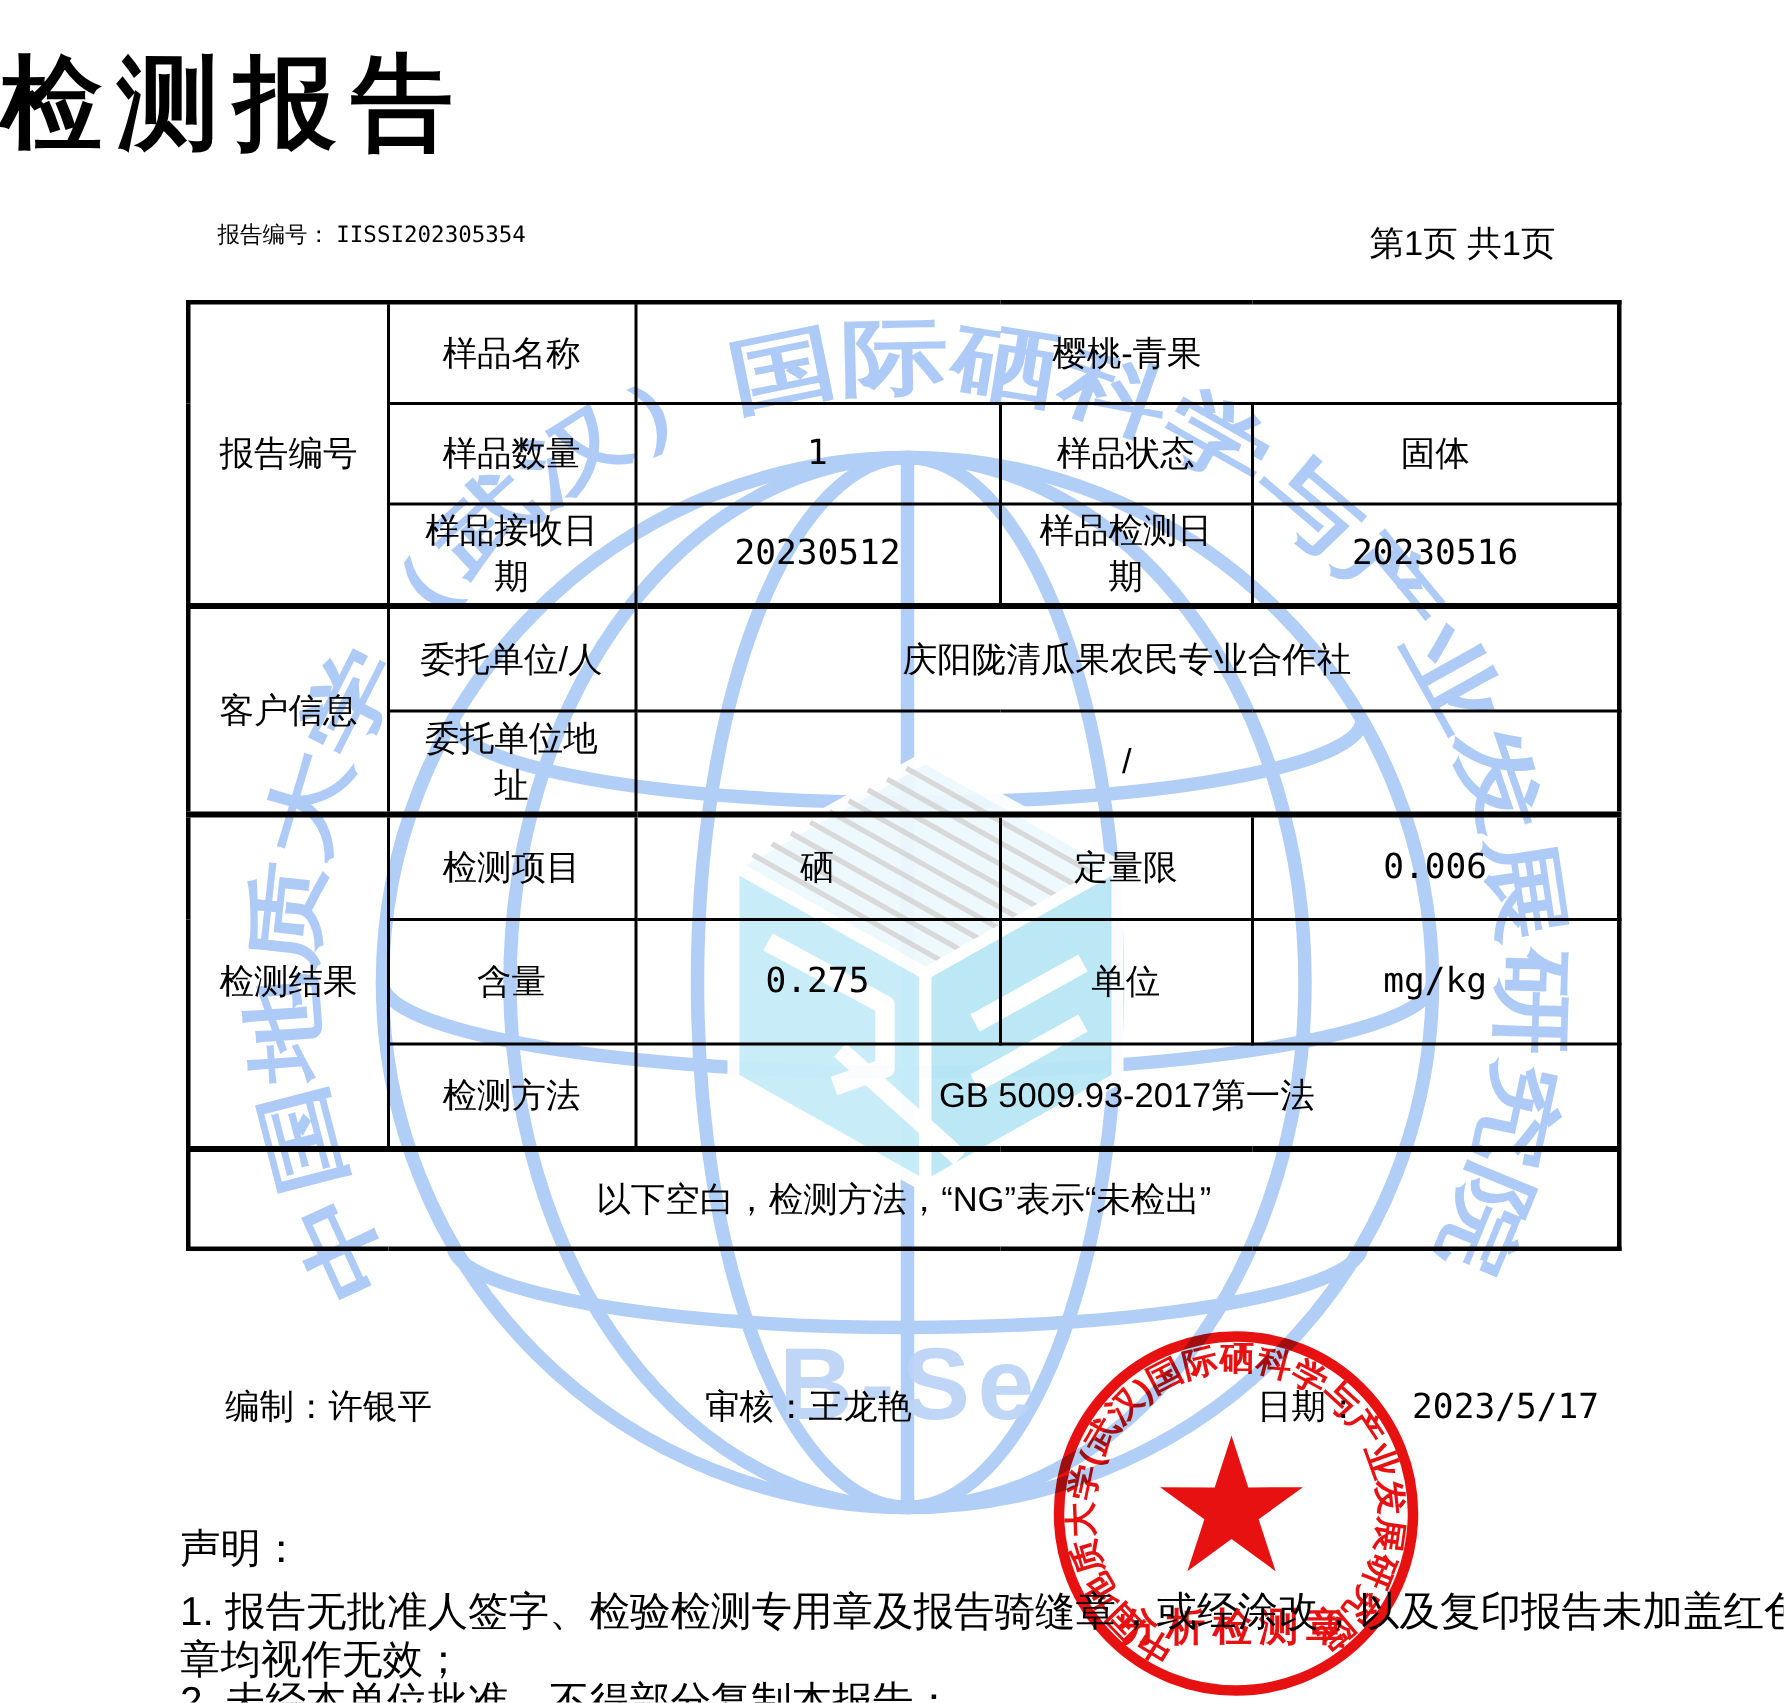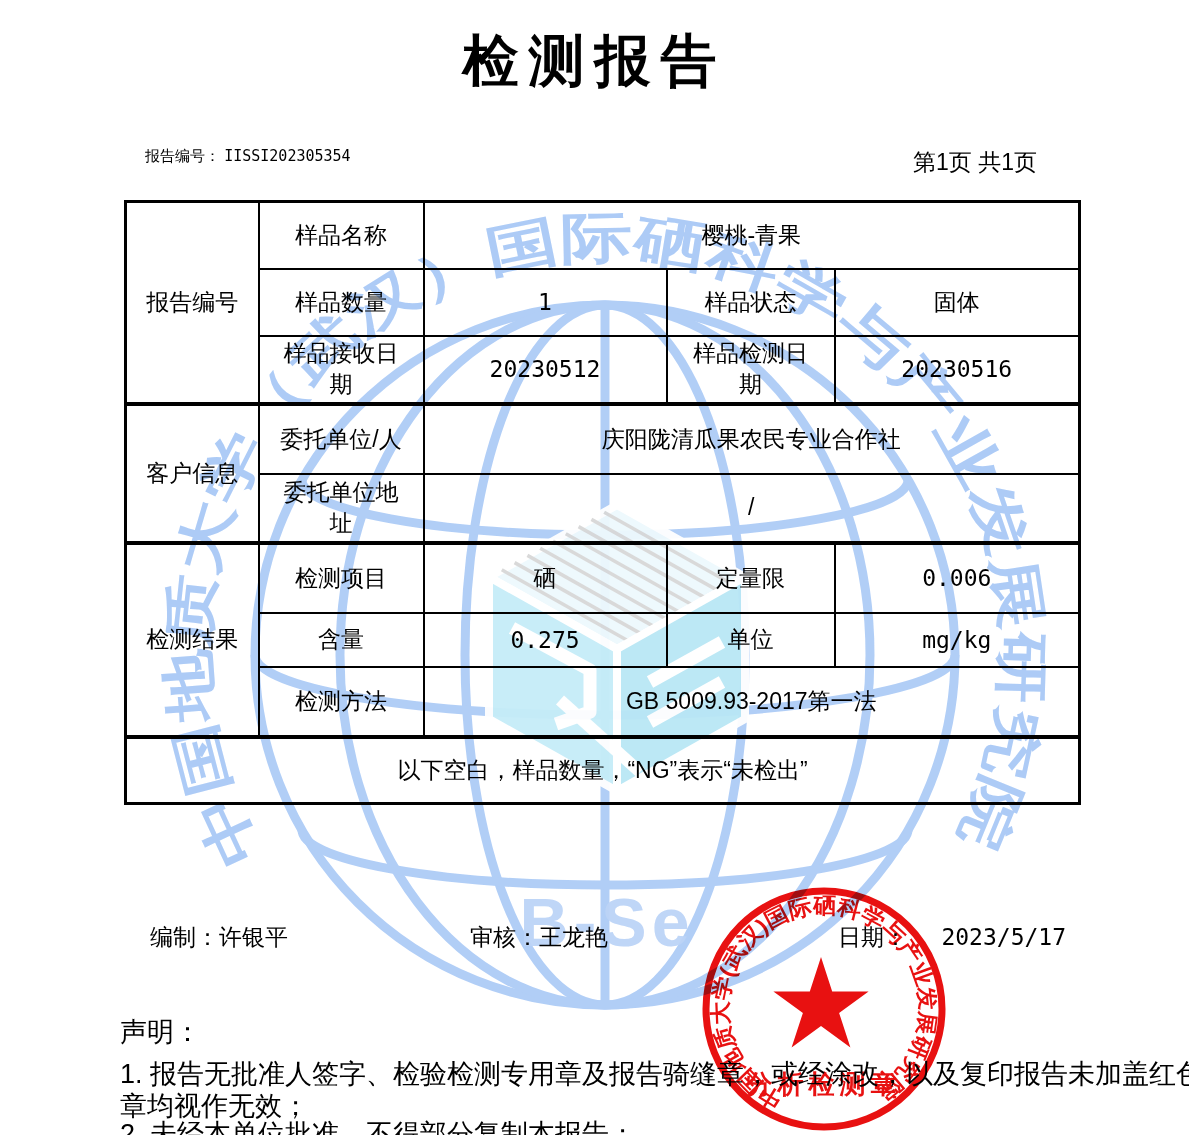--- a/index.html
+++ b/index.html
@@ -7,23 +7,23 @@
   body {
     width:1189px; height:1135px; position:relative; overflow:hidden;
     font-family:"Liberation Sans","DejaVu Sans",sans-serif; color:#000;
   }
   .layer { position:absolute; }
   .wm { left:0; top:0; z-index:0; }
   .content { z-index:1; }
   .stamp { z-index:3; mix-blend-mode:multiply; }
 
   .title {
-    position:absolute; top:24px; left:0; width:100%; text-align:center;
+    position:absolute; top:24px; left:0; width:100%; text-align:left;
     font-family:"Liberation Serif","DejaVu Serif",serif;
-    font-weight:bold; font-size:56px; letter-spacing:10px; z-index:1;
+    font-weight:bold; font-size:68px; letter-spacing:10px; z-index:1;
   }
   .hdr-left { position:absolute; top:147px; left:145px; font-size:15px; z-index:1; }
   .hdr-right { position:absolute; top:147px; right:152px; font-size:23px; z-index:1; }
   .num { font-family:"DejaVu Sans Mono","Liberation Mono",monospace; }
 
   table.report {
     position:absolute; top:200px; left:124px; width:954px;
     border-collapse:collapse; table-layout:fixed; z-index:1;
     border:3px solid #000; background:transparent;
   }
@@ -124,32 +124,32 @@
       <td>委托单位地址</td>
       <td colspan="3">/</td>
     </tr>
     <tr style="height:70px">
       <td rowspan="3" class="sec-top">检测结果</td>
       <td class="sec-top">检测项目</td>
       <td class="sec-top">硒</td>
       <td class="sec-top">定量限</td>
       <td class="sec-top num">0.006</td>
     </tr>
-    <tr style="height:54px">
+    <tr style="height:83px">
       <td>含量</td>
       <td class="num">0.275</td>
       <td>单位</td>
       <td class="num">mg/kg</td>
     </tr>
     <tr style="height:70px">
       <td>检测方法</td>
       <td colspan="3">GB 5009.93-2017第一法</td>
     </tr>
     <tr style="height:67px">
-      <td colspan="5" class="sec-top">以下空白，样品数量，“NG”表示“未检出”</td>
+      <td colspan="5" class="sec-top">以下空白，检测方法，“NG”表示“未检出”</td>
     </tr>
   </tbody>
 </table>
 
 <div class="sig" style="left:150px">编制：许银平</div>
 <div class="sig" style="left:470px">审核：王龙艳</div>
 <div class="sig" style="left:838px">
   <span>日期：</span>
   <span class="num" style="margin-left:28px">2023/5/17</span>
 </div>

